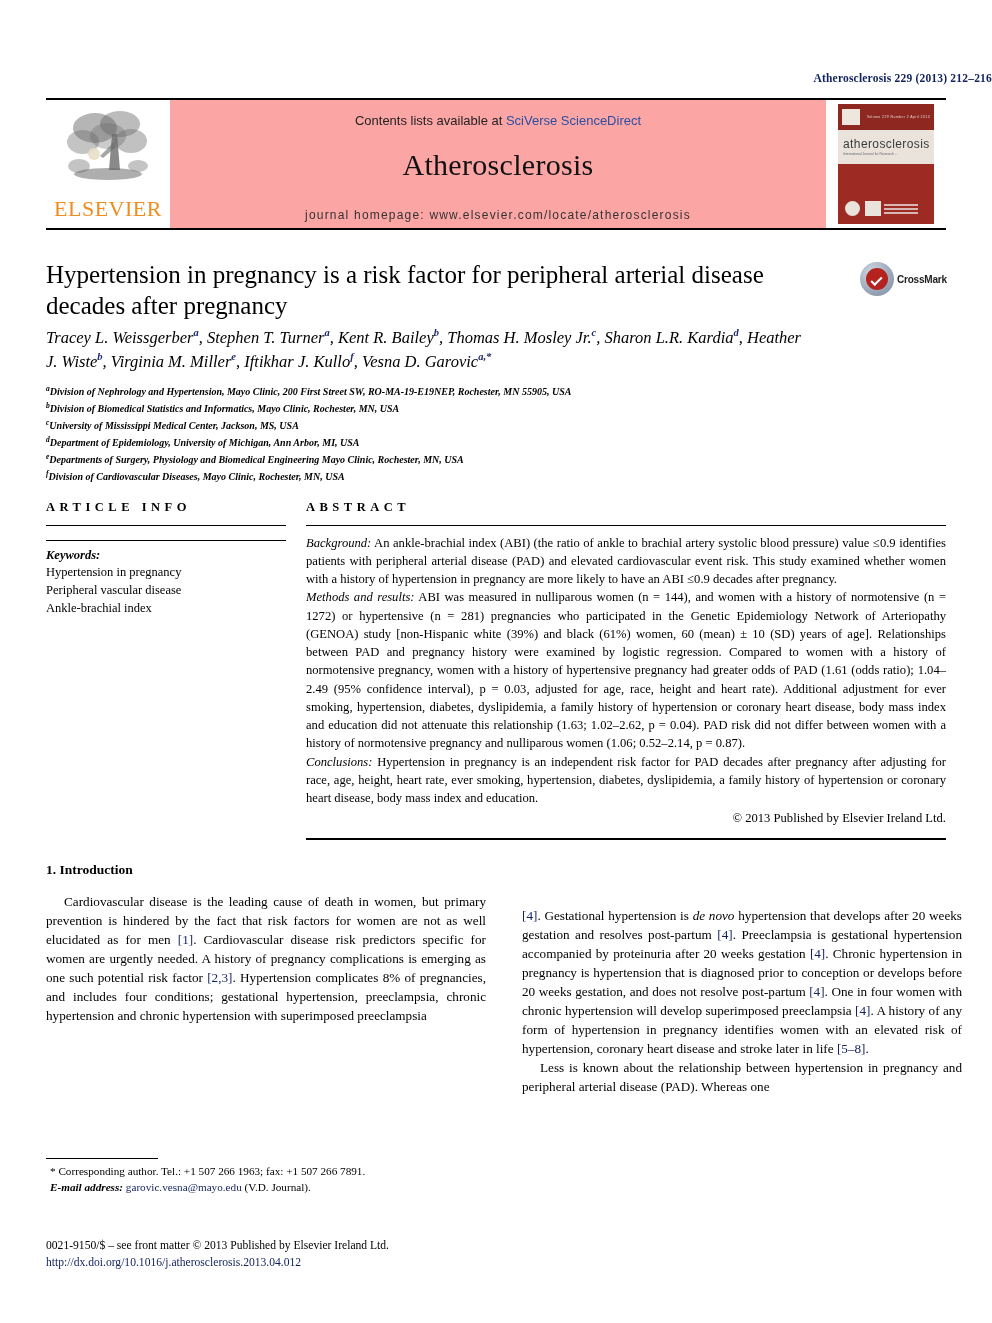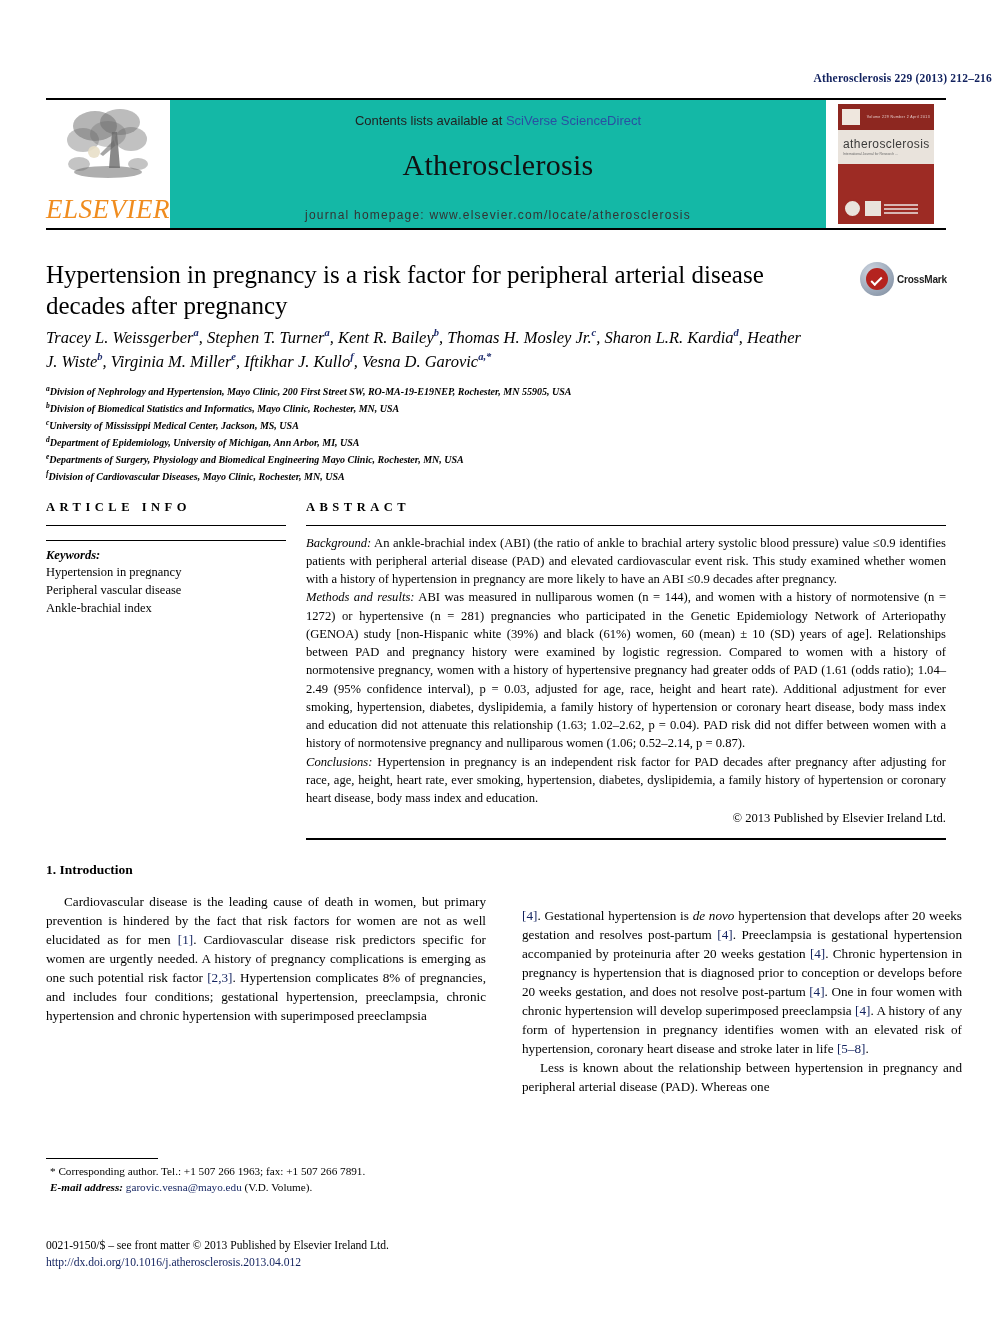--- a/index.html
+++ b/index.html
@@ -47,29 +47,28 @@
     display: flex;
     flex-direction: column;
     align-items: center;
     justify-content: center;
     background: #fff;
   }
   .tree-svg { display:block; }
   .elsevier-word {
     font-family: "Liberation Serif", serif;
     color: #F08C1E;
-    font-size: 27px;
+    font-size: 22px;
     letter-spacing: .5px;
     line-height: 1;
     margin-top: 12px;
-    font-style: italic;
   }
   .banner-center {
     flex: 1 1 auto;
-    background: #14b8a6;
+    background: #fca5a5;
     display: flex;
     flex-direction: column;
     align-items: center;
     justify-content: center;
     padding: 6px 0 4px 0;
   }
   .contents-line {
     font-family: "Liberation Sans", sans-serif;
     font-size: 13px;
     color: #222;
@@ -432,21 +431,21 @@
       <p class="body-p">Less is known about the relationship between hypertension in pregnancy and peripheral arterial disease (PAD). Whereas one</p>
     </div>
   </div>
 
   <div class="footnote-wrap">
     <div class="fn-rule"></div>
     <div class="footnote">
       <div class="fn-indent">* Corresponding author. Tel.: +1 507 266 1963; fax: +1 507 266 7891.</div>
       <div class="fn-indent">
         <span class="email-lbl">E-mail address:</span>
-        <span class="link">garovic.vesna@mayo.edu</span><span> (V.D. Volume).</span>
+        <span class="link">garovic.vesna@mayo.edu</span><span> (V.D. Journal).</span>
       </div>
     </div>
   </div>
 
   <div class="colophon">
     <div>0021-9150/$ – see front matter © 2013 Published by Elsevier Ireland Ltd.</div>
     <div class="doi">http://dx.doi.org/10.1016/j.atherosclerosis.2013.04.012</div>
   </div>
 
 </div>

